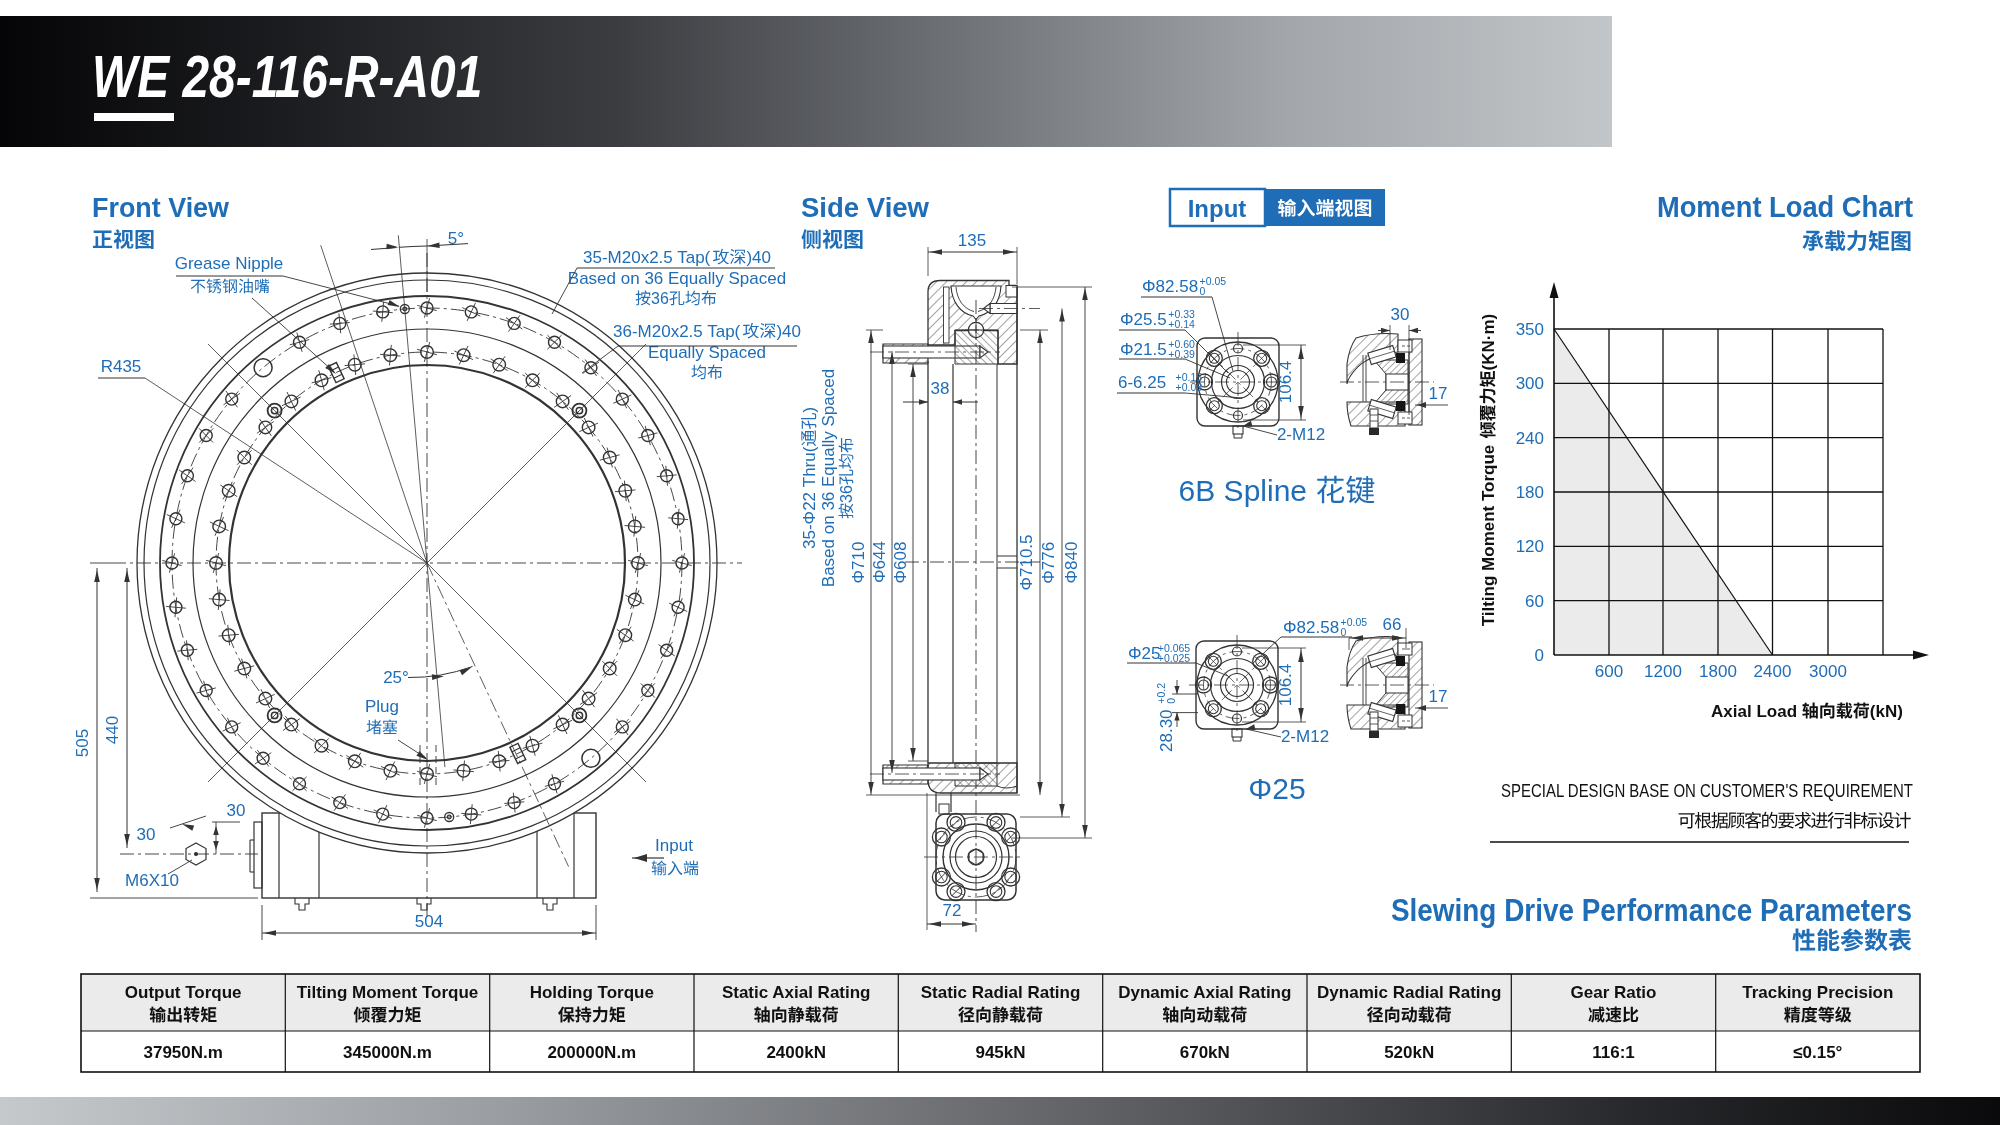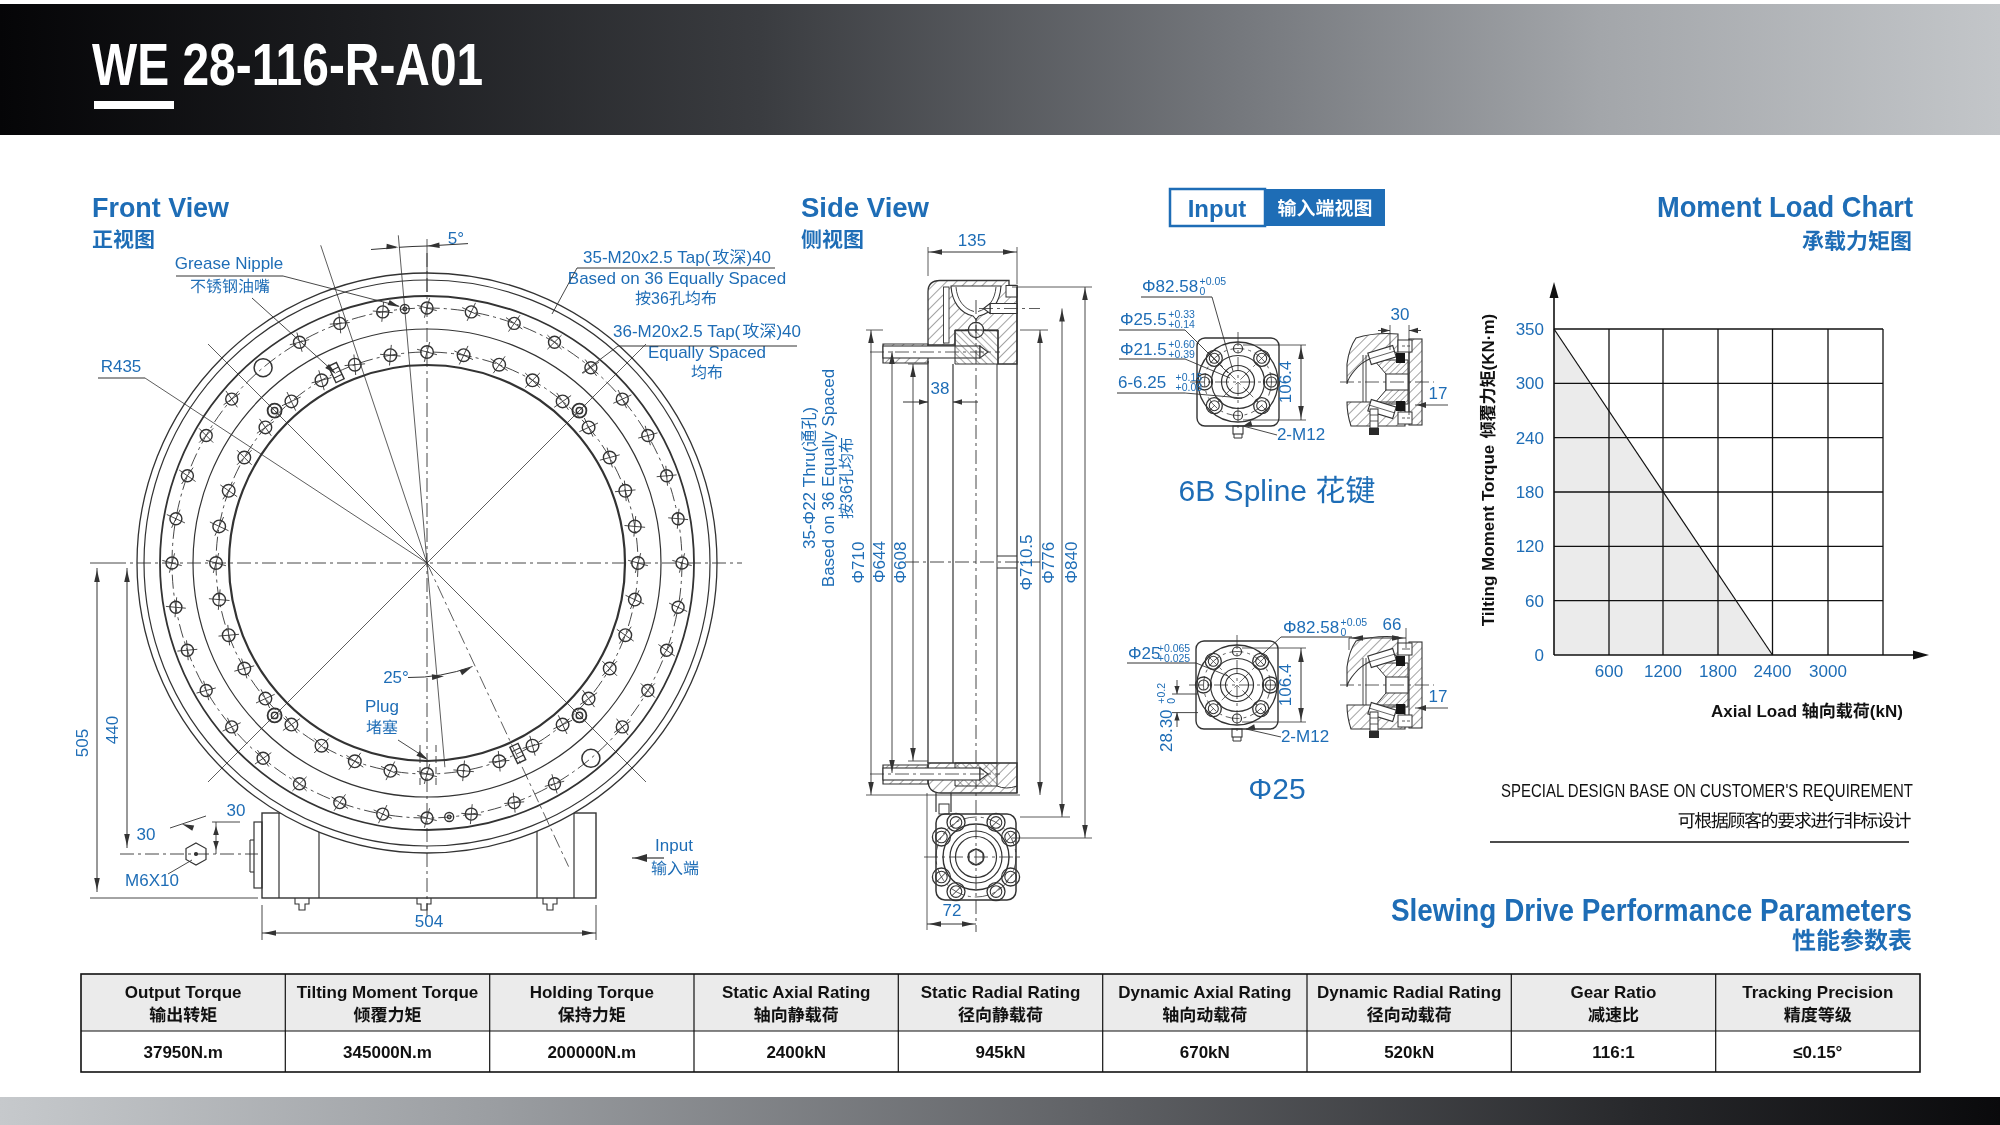--- a/index.html
+++ b/index.html
@@ -1,16 +1,16 @@
 <!DOCTYPE html>
 <html><head><meta charset="utf-8">
 <style>
 html,body{margin:0;padding:0;}
 body{width:2000px;height:1125px;position:relative;background:#fff;font-family:"Liberation Sans",sans-serif;overflow:hidden;}
-.hdr{position:absolute;left:0;top:4px;width:2000px;height:131px;background:linear-gradient(90deg,#050507 0%,#1c1d20 18%,#3a3c40 38%,#75787d 62%,#a3a6aa 80%,#c3c6c9 100%);}
+.hdr{position:absolute;left:0;top:16px;width:1612px;height:131px;background:linear-gradient(90deg,#050507 0%,#1c1d20 18%,#3a3c40 38%,#75787d 62%,#a3a6aa 80%,#c3c6c9 100%);font-style:italic;}
 .hdr h1{position:absolute;left:92px;top:26px;margin:0;color:#fff;font-size:60px;font-weight:bold;transform:scaleX(0.798);transform-origin:left;white-space:nowrap;}
 .hdr .ul{position:absolute;left:94px;top:97px;width:80px;height:8px;background:#fff;}
 .ftr{position:absolute;left:0;top:1097px;width:2000px;height:28px;background:linear-gradient(90deg,#c6c9cc 0%,#9a9da1 25%,#5f6165 55%,#27282b 82%,#0a0a0c 100%);}
 </style></head><body>
 <div class="hdr">
     <h1>WE 28-116-R-A01</h1>
     <div class="ul"></div>
   </div>
 <div class="ftr"></div>
 <svg width="2000" height="1125" style="position:absolute;left:0;top:0;">

